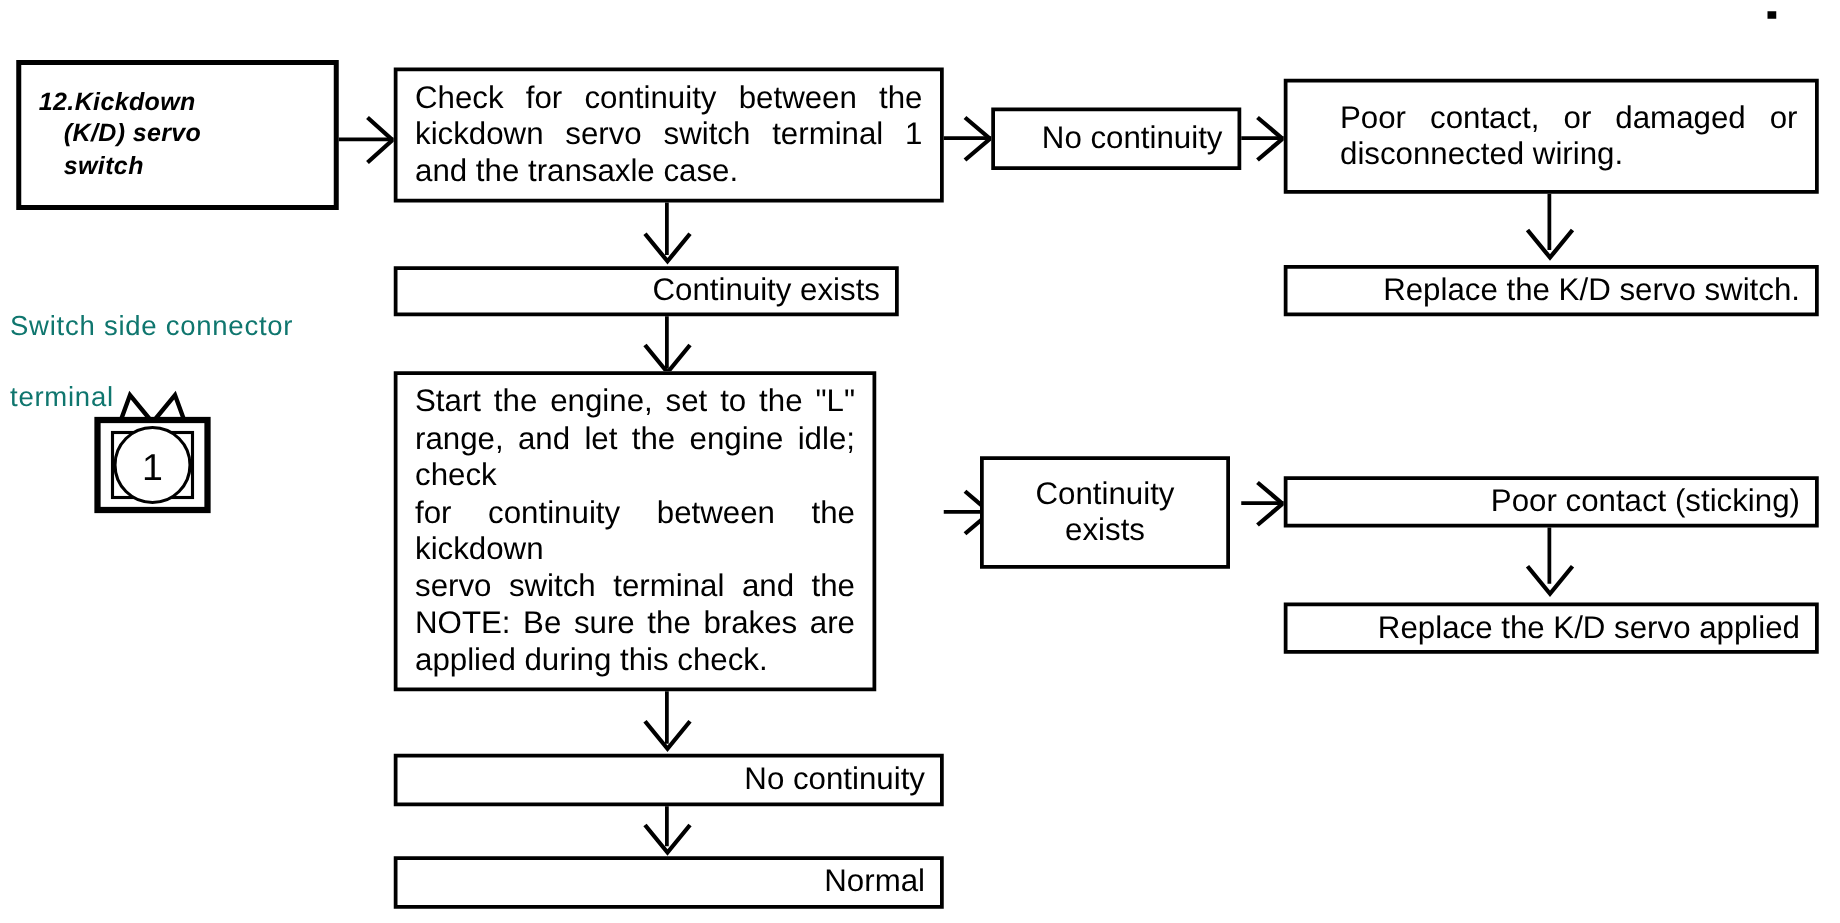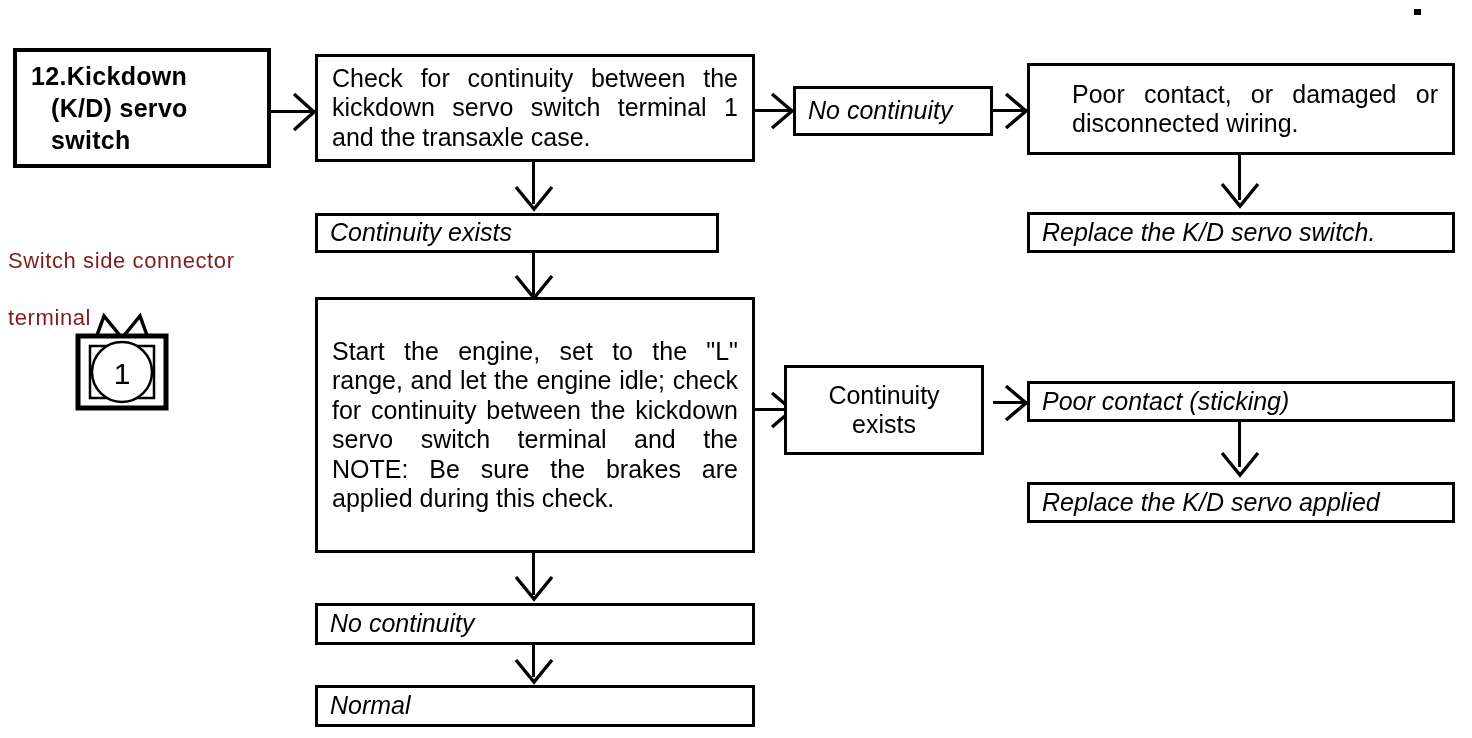--- a/index.html
+++ b/index.html
@@ -25,47 +25,48 @@
     position: absolute;
     box-sizing: border-box;
     border: 3px solid #000;
     background: #fff;
     display: flex;
     align-items: center;
     font-size: 25px;
     line-height: 1.18;
     color: #000;
   }
-  .box.center { justify-content: center; text-align: left; font-style: italic; }
+  .box.center { justify-content: center; text-align: right; }
   .box.left   { justify-content: flex-start; text-align: left; }
 
   .box .pad { padding: 0 12px; width: 100%; }
   .box.left .pad { padding: 0 14px; }
 
   
   .title-box {
     border-width: 4px;
     font-weight: bold;
-    font-size: 25px;
+    font-size: 20px;
     line-height: 1.28;
     letter-spacing: 0.3px;
+    font-style: italic;
   }
   .title-box .pad { padding: 0 18px; }
 
   
   .just { text-align: justify; text-align-last: left; }
   .just p { margin: 0; }
   .just p.j { text-align: justify; text-align-last: justify; }
 
   
   .freetext {
     position: absolute;
     font-size: 22px;
     line-height: 1.30;
-    color: #7f1d1d;
+    color: #0f766e;
     letter-spacing: 0.6px;
     white-space: pre-line;
   }
 
   
   .vline {
     position: absolute;
     width: 3px;
     background: #000;
   }
@@ -139,21 +140,21 @@
 
   <div class="box center" style="left:315px; top:213px; width:404px; height:40px;">
     <div class="pad">Continuity exists</div>
   </div>
 
   <div class="vline" style="left:532px; top:253px; width:3px; height:42px;"></div>
   <svg class="arrow-svg" style="left:514px; top:272px; width:40px; height:30px;" viewBox="0 0 40 30">
     <path d="M2 4 L20 26 L38 4"></path>
   </svg>
 
-  <div class="box left" style="left:315px; top:297px; width:440px; height:256px;">
+  <div class="box left" style="left:315px; top:297px; width:386px; height:256px;">
     <div class="pad just">
       <p class="j">Start the engine, set to the "L"</p>
       <p class="j">range, and let the engine idle; check</p>
       <p class="j">for continuity between the kickdown</p>
       <p class="j">servo switch terminal and the</p>
       <p class="j">NOTE: Be sure the brakes are</p>
       <p>applied during this check.</p>
     </div>
   </div>
 

